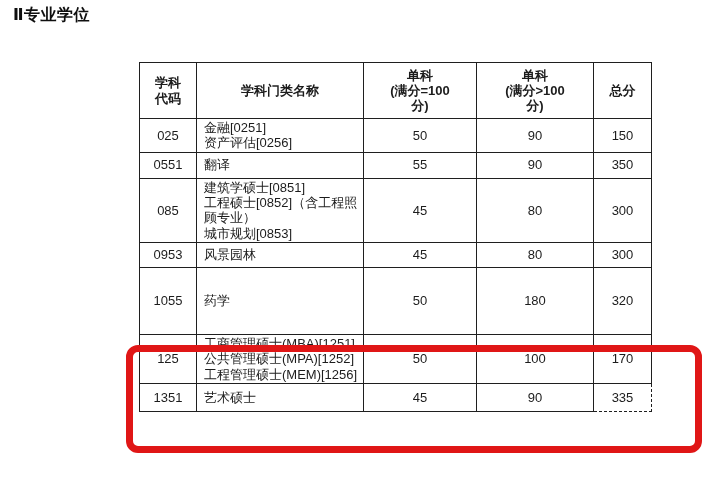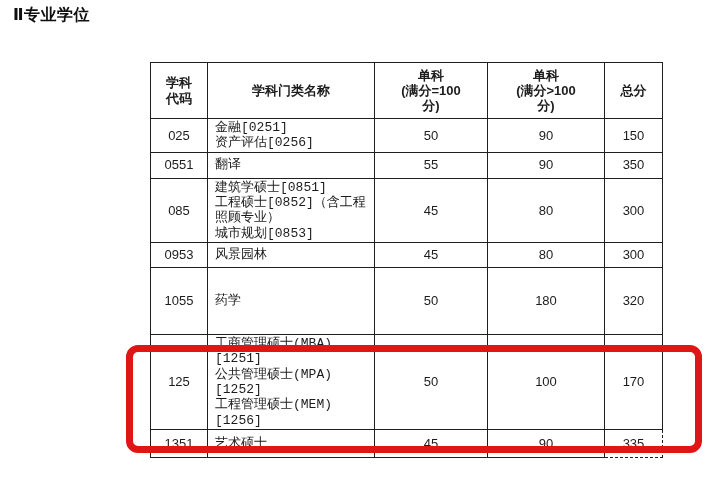--- a/index.html
+++ b/index.html
@@ -16,21 +16,21 @@
     left: 13px;
     top: 5px;
     font-size: 16px;
     font-weight: bold;
     color: #0f0f0f;
     letter-spacing: 0.5px;
     white-space: nowrap;
   }
   table.score-table {
     position: absolute;
-    left: 150px;
+    left: 139px;
     top: 62px;
     width: 512px;
     table-layout: fixed;
     border-collapse: collapse;
     font-size: 13px;
     color: #1c1c1c;
   }
   .score-table th, .score-table td {
     border: 1px solid #1f1f1f;
     vertical-align: middle;
@@ -44,21 +44,20 @@
     white-space: pre-line;
     height: 53px;
     font-size: 13px;
   }
   .score-table td { text-align: center; }
   .score-table td.name-cell {
     text-align: left;
     padding-left: 7px;
     padding-right: 4px;
     white-space: pre-line;
-    font-family: Liberation Mono, monospace;
   }
   
   .score-table tbody tr:nth-child(1) { height: 30px; }
   .score-table tbody tr:nth-child(2) { height: 26px; }
   .score-table tbody tr:nth-child(3) { height: 30px; }
   .score-table tbody tr:nth-child(4) { height: 25px; }
   .score-table tbody tr:nth-child(5) { height: 67px; }
   .score-table tbody tr:nth-child(6) { height: 27px; }
   .score-table tbody tr:nth-child(7) { height: 28px; }
   .score-table tbody tr:nth-child(8) { height: 96px; }

